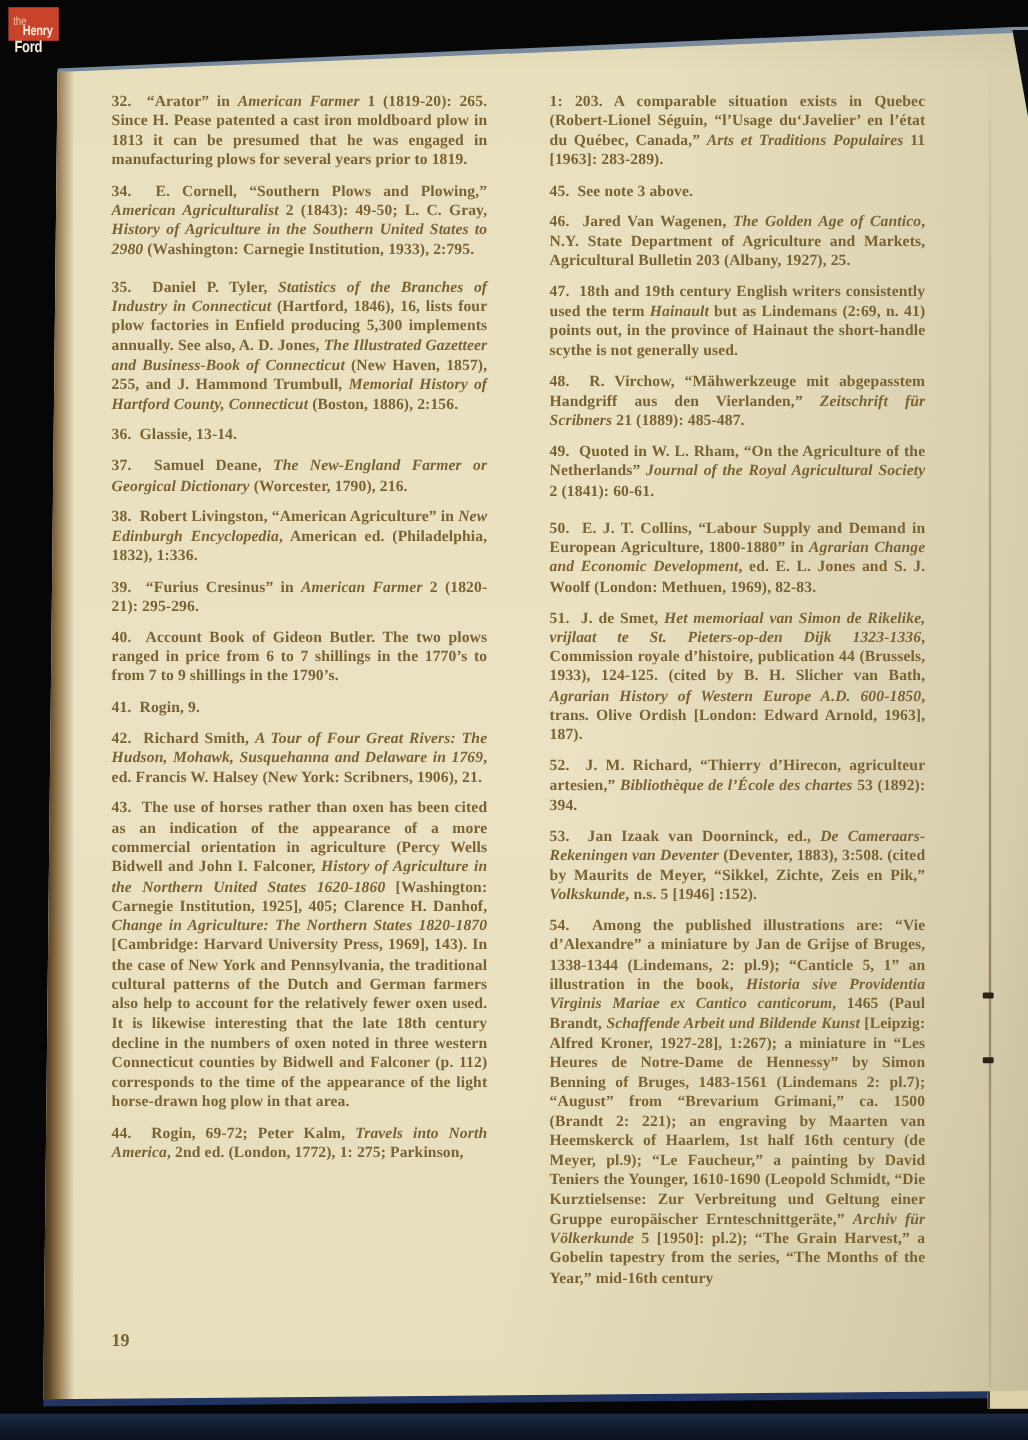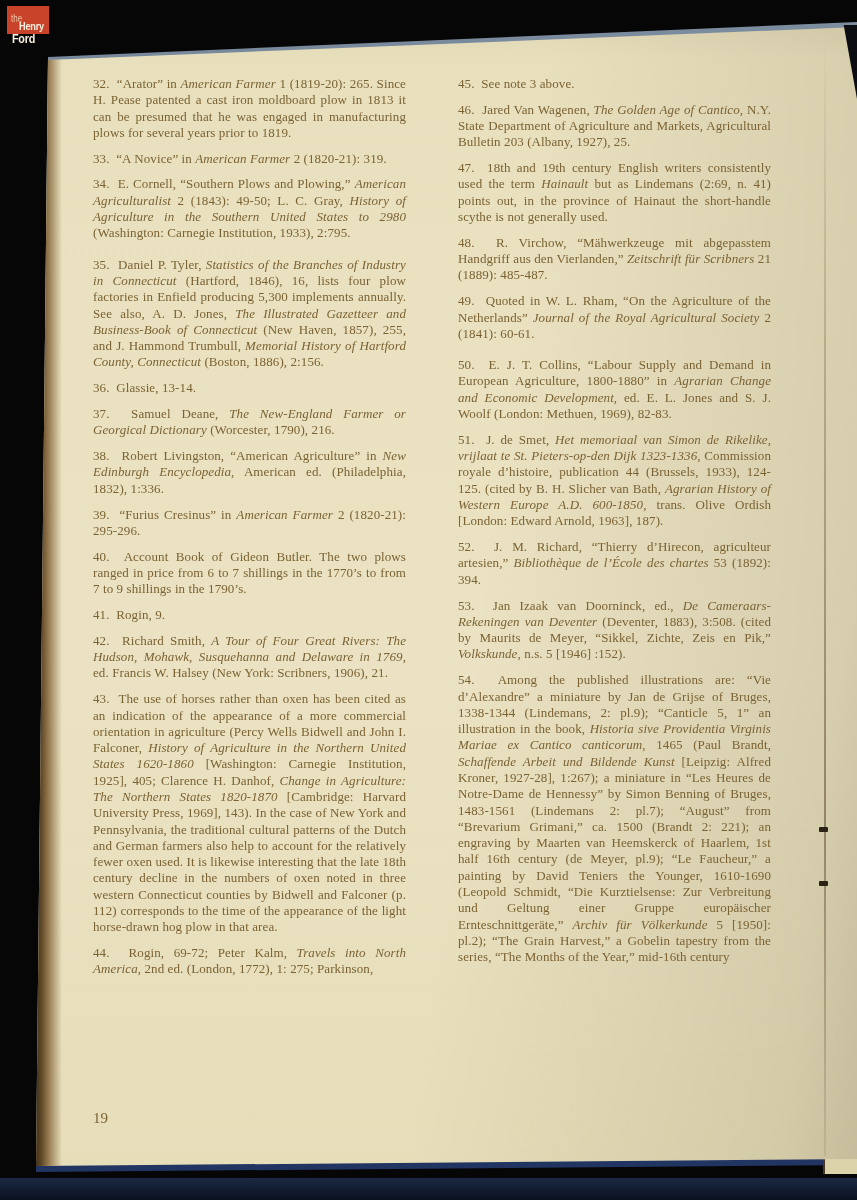--- a/index.html
+++ b/index.html
@@ -24,20 +24,21 @@
     position:absolute;left:0;right:0;top:1178px;height:22px;
     background:linear-gradient(180deg,#1b2942 0%,#0a1120 100%);
   }
   
   .page{
     position:absolute;inset:0;
     clip-path:polygon(48px 60px, 857px 27px, 857px 1159px, 36px 1166px);
     background:
       linear-gradient(97deg, rgba(0,0,0,0) 55%, rgba(110,100,70,0.16) 92%, rgba(95,85,60,0.25) 100%),
       linear-gradient(180deg,#d9d0af 0%, var(--page,#e8e0bd) 5%, #eae2c2 55%, #e6ddb9 100%);
+    font-weight: bold;
   }
   
   .gutter{
     position:absolute;left:24px;top:0;bottom:0;width:38px;
     background:linear-gradient(90deg,#120e14 0%,#2b2010 20%,#5d4726 45%,#8f734a 62%,rgba(145,120,75,0) 100%);
   }
   .gutter-mark{
     position:absolute;left:30px;top:928px;width:7px;height:26px;
     background:#c9ba8e;opacity:.75;border-radius:1px;
   }
@@ -96,34 +97,34 @@
   <div class="page">
     <div class="gutter"></div>
     <div class="gutter-mark"></div>
     <div class="crease"></div>
     <div class="crease-mark m1"></div>
     <div class="crease-mark m2"></div>
 
     <div class="content">
       <div class="col col-left">
           <p class="note">32.&nbsp; “Arator” in <span class="it">American Farmer</span> 1 (1819-20): 265. Since H. Pease patented a cast iron moldboard plow in 1813 it can be presumed that he was engaged in manufacturing plows for several years prior to 1819.</p>
-          <p class="note">33.&nbsp; “A Novice” in <span class="it">American Farmer</span> 2 (1820-21): 319.</p>
           <p class="note">34.&nbsp; E. Cornell, “Southern Plows and Plowing,” <span class="it">American Agriculturalist</span> 2 (1843): 49-50; L. C. Gray, <span class="it">History of Agriculture in the Southern United States to 2980</span> (Washington: Carnegie Institution, 1933), 2:795.</p>
           <p class="note gap">35.&nbsp; Daniel P. Tyler, <span class="it">Statistics of the Branches of Industry in Connecticut</span> (Hartford, 1846), 16, lists four plow factories in Enfield producing 5,300 implements annually. See also, A. D. Jones, <span class="it">The Illustrated Gazetteer and Business-Book of Connecticut</span> (New Haven, 1857), 255, and J. Hammond Trumbull, <span class="it">Memorial History of Hartford County, Connecticut</span> (Boston, 1886), 2:156.</p>
           <p class="note">36.&nbsp; Glassie, 13-14.</p>
           <p class="note">37.&nbsp; Samuel Deane, <span class="it">The New-England Farmer or Georgical Dictionary</span> (Worcester, 1790), 216.</p>
           <p class="note">38.&nbsp; Robert Livingston, “American Agriculture” in <span class="it">New Edinburgh Encyclopedia</span>, American ed. (Philadelphia, 1832), 1:336.</p>
           <p class="note">39.&nbsp; “Furius Cresinus” in <span class="it">American Farmer</span> 2 (1820-21): 295-296.</p>
           <p class="note">40.&nbsp; Account Book of Gideon Butler.  The two plows ranged in price from 6 to 7 shillings in the 1770’s to from 7 to 9 shillings in the 1790’s.</p>
           <p class="note">41.&nbsp; Rogin, 9.</p>
           <p class="note">42.&nbsp; Richard Smith, <span class="it">A Tour of Four Great Rivers: The Hudson, Mohawk, Susquehanna and Delaware in 1769</span>, ed. Francis W. Halsey (New York: Scribners, 1906), 21.</p>
           <p class="note">43.&nbsp; The use of horses rather than oxen has been cited as an indication of the appearance of a more commercial orientation in agriculture (Percy Wells Bidwell and John I. Falconer, <span class="it">History of Agriculture in the Northern United States 1620-1860</span> [Washington: Carnegie Institution, 1925], 405; Clarence H. Danhof, <span class="it">Change in Agriculture: The Northern States 1820-1870</span> [Cambridge: Harvard University Press, 1969], 143).  In the case of New York and Pennsylvania, the traditional cultural patterns of the Dutch and German farmers also help to account for the relatively fewer oxen used.  It is likewise interesting that the late 18th century decline in the numbers of oxen noted in three western Connecticut counties by Bidwell and Falconer (p. 112) corresponds to the time of the appearance of the light horse-drawn hog plow in that area.</p>
           <p class="note">44.&nbsp; Rogin, 69-72; Peter Kalm, <span class="it">Travels into North America</span>, 2nd ed. (London, 1772), 1: 275; Parkinson,</p>
         </div>
       <div class="col col-right">
+          <p class="note">1: 203.  A comparable situation exists in Quebec (Robert-Lionel Séguin, “l’Usage du‘Javelier’ en l’état du Québec, Canada,” <span class="it">Arts et Traditions Populaires</span> 11 [1963]: 283-289).</p>
           <p class="note">45.&nbsp; See note 3 above.</p>
           <p class="note">46.&nbsp; Jared Van Wagenen, <span class="it">The Golden Age of Cantico</span>, N.Y. State Department of Agriculture and Markets, Agricultural Bulletin 203 (Albany, 1927), 25.</p>
           <p class="note">47.&nbsp; 18th and 19th century English writers consistently used the term <span class="it">Hainault</span> but as Lindemans (2:69, n. 41) points out, in the province of Hainaut the short-handle scythe is not generally used.</p>
           <p class="note">48.&nbsp; R. Virchow, “Mähwerkzeuge mit abgepasstem Handgriff aus den Vierlanden,” <span class="it">Zeitschrift für Scribners</span> 21 (1889): 485-487.</p>
           <p class="note">49.&nbsp; Quoted in W. L. Rham, “On the Agriculture of the Netherlands” <span class="it">Journal of the Royal Agricultural Society</span> 2 (1841): 60-61.</p>
           <p class="note gap">50.&nbsp; E. J. T. Collins, “Labour Supply and Demand in European Agriculture, 1800-1880” in <span class="it">Agrarian Change and Economic Development</span>, ed. E. L. Jones and S. J. Woolf (London: Methuen, 1969), 82-83.</p>
           <p class="note">51.&nbsp; J. de Smet, <span class="it">Het memoriaal van Simon de Rikelike, vrijlaat te St. Pieters-op-den Dijk 1323-1336</span>, Commission royale d’histoire, publication 44 (Brussels, 1933), 124-125. (cited by B. H. Slicher van Bath, <span class="it">Agrarian History of Western Europe A.D. 600-1850</span>, trans. Olive Ordish [London: Edward Arnold, 1963], 187).</p>
           <p class="note">52.&nbsp; J. M. Richard, “Thierry d’Hirecon, agriculteur artesien,” <span class="it">Bibliothèque de l’École des chartes</span> 53 (1892): 394.</p>
           <p class="note">53.&nbsp; Jan Izaak van Doorninck, ed., <span class="it">De Cameraars-Rekeningen van Deventer</span> (Deventer, 1883), 3:508. (cited by Maurits de Meyer, “Sikkel, Zichte, Zeis en Pik,” <span class="it">Volkskunde</span>, n.s. 5 [1946] :152).</p>
           <p class="note">54.&nbsp; Among the published illustrations are: “Vie d’Alexandre” a miniature by Jan de Grijse of Bruges, 1338-1344 (Lindemans, 2: pl.9); “Canticle 5, 1” an illustration in the book, <span class="it">Historia sive Providentia Virginis Mariae ex Cantico canticorum</span>, 1465 (Paul Brandt, <span class="it">Schaffende Arbeit und Bildende Kunst</span> [Leipzig: Alfred Kroner, 1927-28], 1:267); a miniature in “Les Heures de Notre-Dame de Hennessy” by Simon Benning of Bruges, 1483-1561 (Lindemans 2: pl.7); “August” from “Brevarium Grimani,” ca. 1500 (Brandt 2: 221); an engraving by Maarten van Heemskerck of Haarlem, 1st half 16th century (de Meyer, pl.9); “Le Faucheur,” a painting by David Teniers the Younger, 1610-1690 (Leopold Schmidt, “Die Kurztielsense: Zur Verbreitung und Geltung einer Gruppe europäischer Ernteschnittgeräte,” <span class="it">Archiv für Völkerkunde</span> 5 [1950]: pl.2); “The Grain Harvest,” a Gobelin tapestry from the series, “The Months of the Year,” mid-16th century</p>

